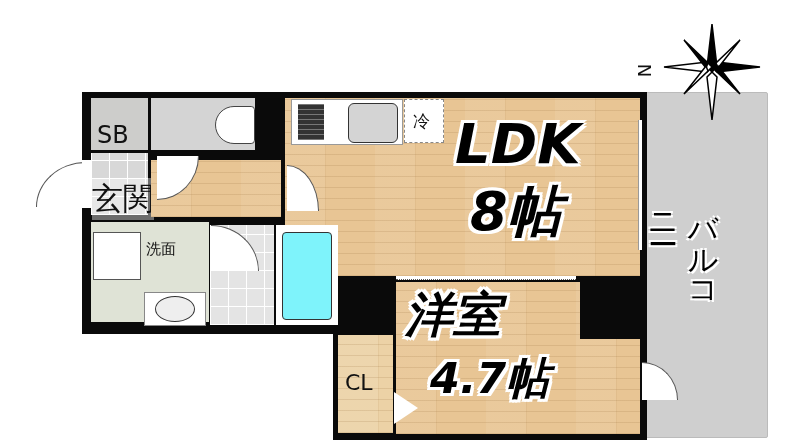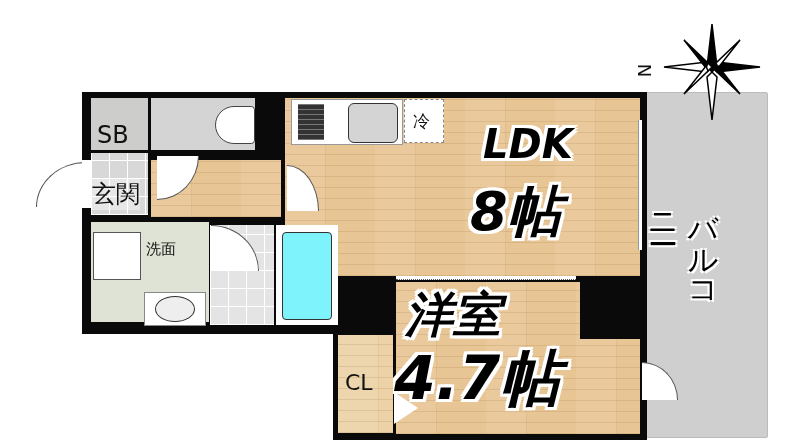--- a/index.html
+++ b/index.html
@@ -55,57 +55,57 @@
 </div>
 <div class="abs small-label" style="left:638px; top:60px; font-size:18px; transform:rotate(-90deg);">N</div>
 
 <div class="abs wall" style="left:82px; top:92px; width:565px; height:242px;"></div>
 <div class="abs wall" style="left:333px; top:275px; width:314px; height:165px;"></div>
 
 <div class="abs gray" style="left:91px; top:98px; width:57px; height:52px; background:#cdcdcb;"></div>
 <div class="abs small-label" style="left:97px; top:108px; font-size:24px;margin-top:13px;">SB</div>
 
 <div class="abs tile" style="left:91px; top:153px; width:57px; height:62px; background-color:#d8d8d8;"></div>
-<div class="abs small-label" style="left:92px; top:178px; font-size:24px; background:rgba(255,255,255,0.4);">玄関</div>
+<div class="abs small-label" style="left:92px; top:178px; font-size:31px; background:rgba(255,255,255,0.4);">玄関</div>
 
 <div class="abs" style="left:36px; top:162px; width:50px; height:45px; border-top:1.5px solid #555; border-left:1.5px solid #555; border-top-left-radius:50px 45px; background:#fff;"></div>
 <div class="abs white" style="left:82px; top:160px; width:9px; height:48px;"></div>
 
 <div class="abs" style="left:151px; top:98px; width:104px; height:52px; background:#d4d4d4;"></div>
 <div class="abs" style="left:215px; top:106px; width:40px; height:38px; border:1.5px solid #444; border-radius:20px 4px 4px 20px; background:#fff;"></div>
 
 <div class="abs wood" style="left:151px; top:160px; width:130px; height:57px;"></div>
 <div class="abs" style="left:157px; top:156px; width:42px; height:44px; border-right:1.5px solid #555; border-bottom:1.5px solid #555; border-bottom-right-radius:42px 44px; background:#fff;"></div>
 
 <div class="abs wood" style="left:285px; top:98px; width:355px; height:178px;"></div>
 <div class="abs wood" style="left:285px; top:230px; width:60px; height:46px;"></div>
 <div class="abs white" style="left:291px; top:99px; width:112px; height:46px; border:1px solid #999;"></div>
 <div class="abs" style="left:298px; top:104px; width:26px; height:36px; background:#333; background-image:repeating-linear-gradient(0deg,#777 0 1px,transparent 1px 5px);"></div>
 <div class="abs" style="left:348px; top:103px; width:50px; height:40px; background:#d4d4d4; border:1.5px solid #333; border-radius:6px;"></div>
 <div class="abs white" style="left:404px; top:99px; width:40px; height:44px; border:1px dashed #888;"></div>
 <div class="abs small-label" style="left:413px; top:110px; font-size:17px;">冷</div>
 <div class="abs" style="left:287px; top:165px; width:32px; height:46px; border-right:1.5px solid #555; border-top:1.5px solid #555; border-top-right-radius:32px 46px; background:#fff;"></div>
 <div class="abs white" style="left:638px; top:120px; width:4px; height:130px; border-left:1px solid #999;"></div>
 
-<div class="abs label-outline" style="left:455px; top:112px; font-size:40px; line-height:64px;margin-left:28px;">LDK</div>
+<div class="abs label-outline" style="left:455px; top:112px; font-size:56px; line-height:64px;">LDK</div>
 <div class="abs label-outline" style="left:470px; top:182px; font-size:54px; line-height:60px;">8帖</div>
 
 <div class="abs greentile" style="left:91px; top:222px; width:118px; height:100px;"></div>
 <div class="abs" style="left:93px; top:232px; width:48px; height:48px; background:#fff; border:1.5px solid #555;"></div>
 <div class="abs small-label" style="left:146px; top:240px; font-size:15px;">洗面</div>
 <div class="abs white" style="left:144px; top:292px; width:62px; height:34px; border:1px solid #888;"></div>
 <div class="abs" style="left:155px; top:296px; width:40px; height:26px; border:1.5px solid #333; border-radius:50%; background:#eee;"></div>
 
 <div class="abs tile" style="left:210px; top:225px; width:64px; height:100px;"></div>
 <div class="abs" style="left:211px; top:225px; width:48px; height:46px; border-right:1.5px solid #555; border-top:1.5px solid #555; border-top-right-radius:48px 46px; background:#fff;"></div>
 <div class="abs white" style="left:276px; top:225px; width:62px; height:100px;"></div>
 <div class="abs" style="left:282px; top:232px; width:50px; height:88px; background:#7ef3fb; border:1.5px solid #333; border-radius:4px;"></div>
 
 <div class="abs wood" style="left:396px; top:282px; width:244px; height:152px;"></div>
 <div class="abs wall" style="left:580px; top:282px; width:60px; height:57px;"></div>
 <div class="abs white" style="left:396px; top:276px; width:180px; height:4px; border-bottom:1px dotted #555;"></div>
 <div class="abs label-outline" style="left:405px; top:288px; font-size:48px; line-height:52px;">洋室</div>
-<div class="abs label-outline" style="left:394px; top:350px; font-size:60px; line-height:56px;">4.7帖</div>
+<div class="abs label-outline" style="left:430px; top:350px; font-size:43px; line-height:56px;">4.7帖</div>
 <div class="abs" style="left:642px; top:362px; width:36px; height:38px; border-top:1.5px solid #555; border-right:1.5px solid #555; border-top-right-radius:36px 38px; background:#fff;"></div>
 
 <div class="abs wood" style="left:338px; top:335px; width:55px; height:98px; background-color:#ecd2a6;"></div>
 <div class="abs small-label" style="left:345px; top:370px; font-size:22px;">CL</div>
 <div class="abs" style="left:394px; top:392px; width:0; height:0; border-top:16px solid transparent; border-bottom:16px solid transparent; border-left:24px solid #fff;"></div>
 
 </body></html>

